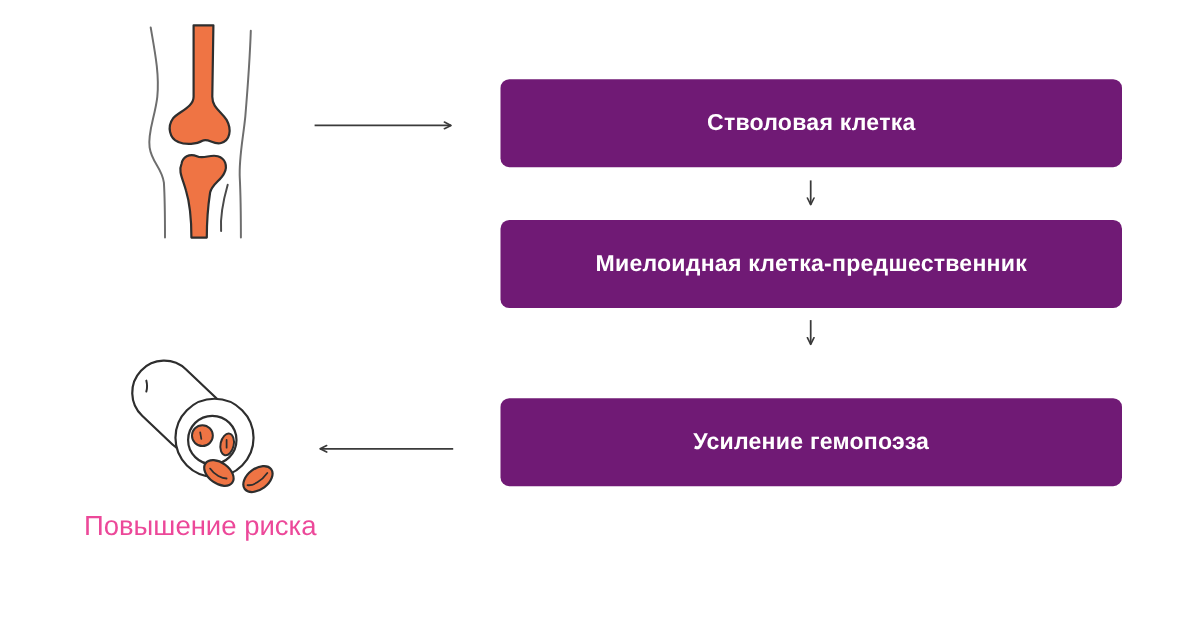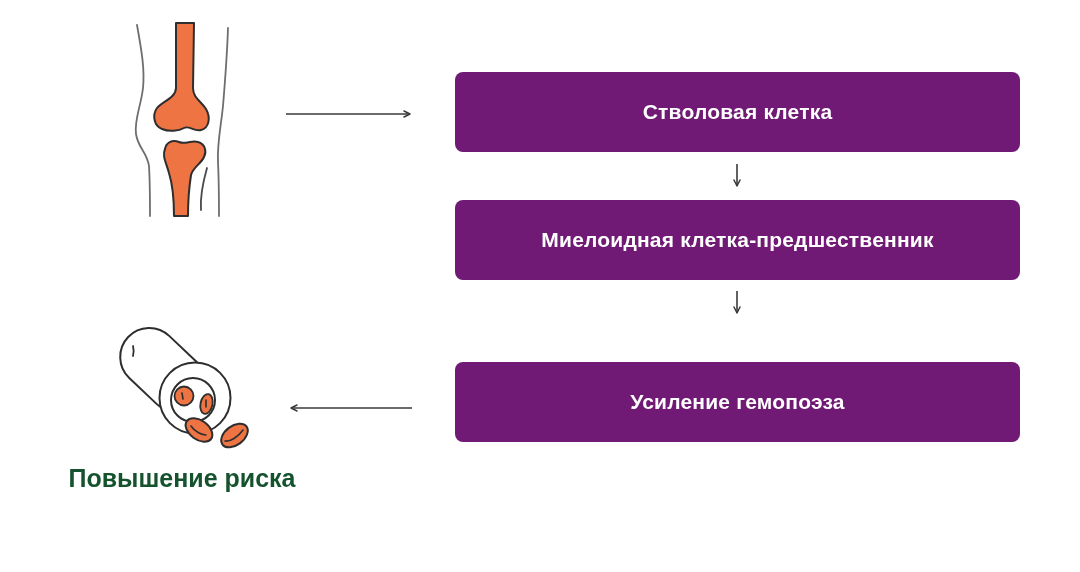--- a/index.html
+++ b/index.html
@@ -32,22 +32,22 @@
     letter-spacing: 0.2px;
     text-align: center;
   }
   .flow-box.box-1 { top: 72px; }
   .flow-box.box-2 { top: 200px; }
   .flow-box.box-3 { top: 330px; margin-top: 32px; }
   .caption {
     position: absolute;
     left: 42px; top: 462px; width: 280px;
     text-align: center;
-    color: #14532d;
-    font-size: 25px; font-weight: 700;
+    color: #ec4899;
+    font-size: 25px; font-weight: 400;
     line-height: 33px;
   }
   .caption span { display: block; }
 </style>
 </head>
 <body>
 
 <div class="canvas">
 
   <svg class="illustration knee" viewBox="0 0 160 210">

